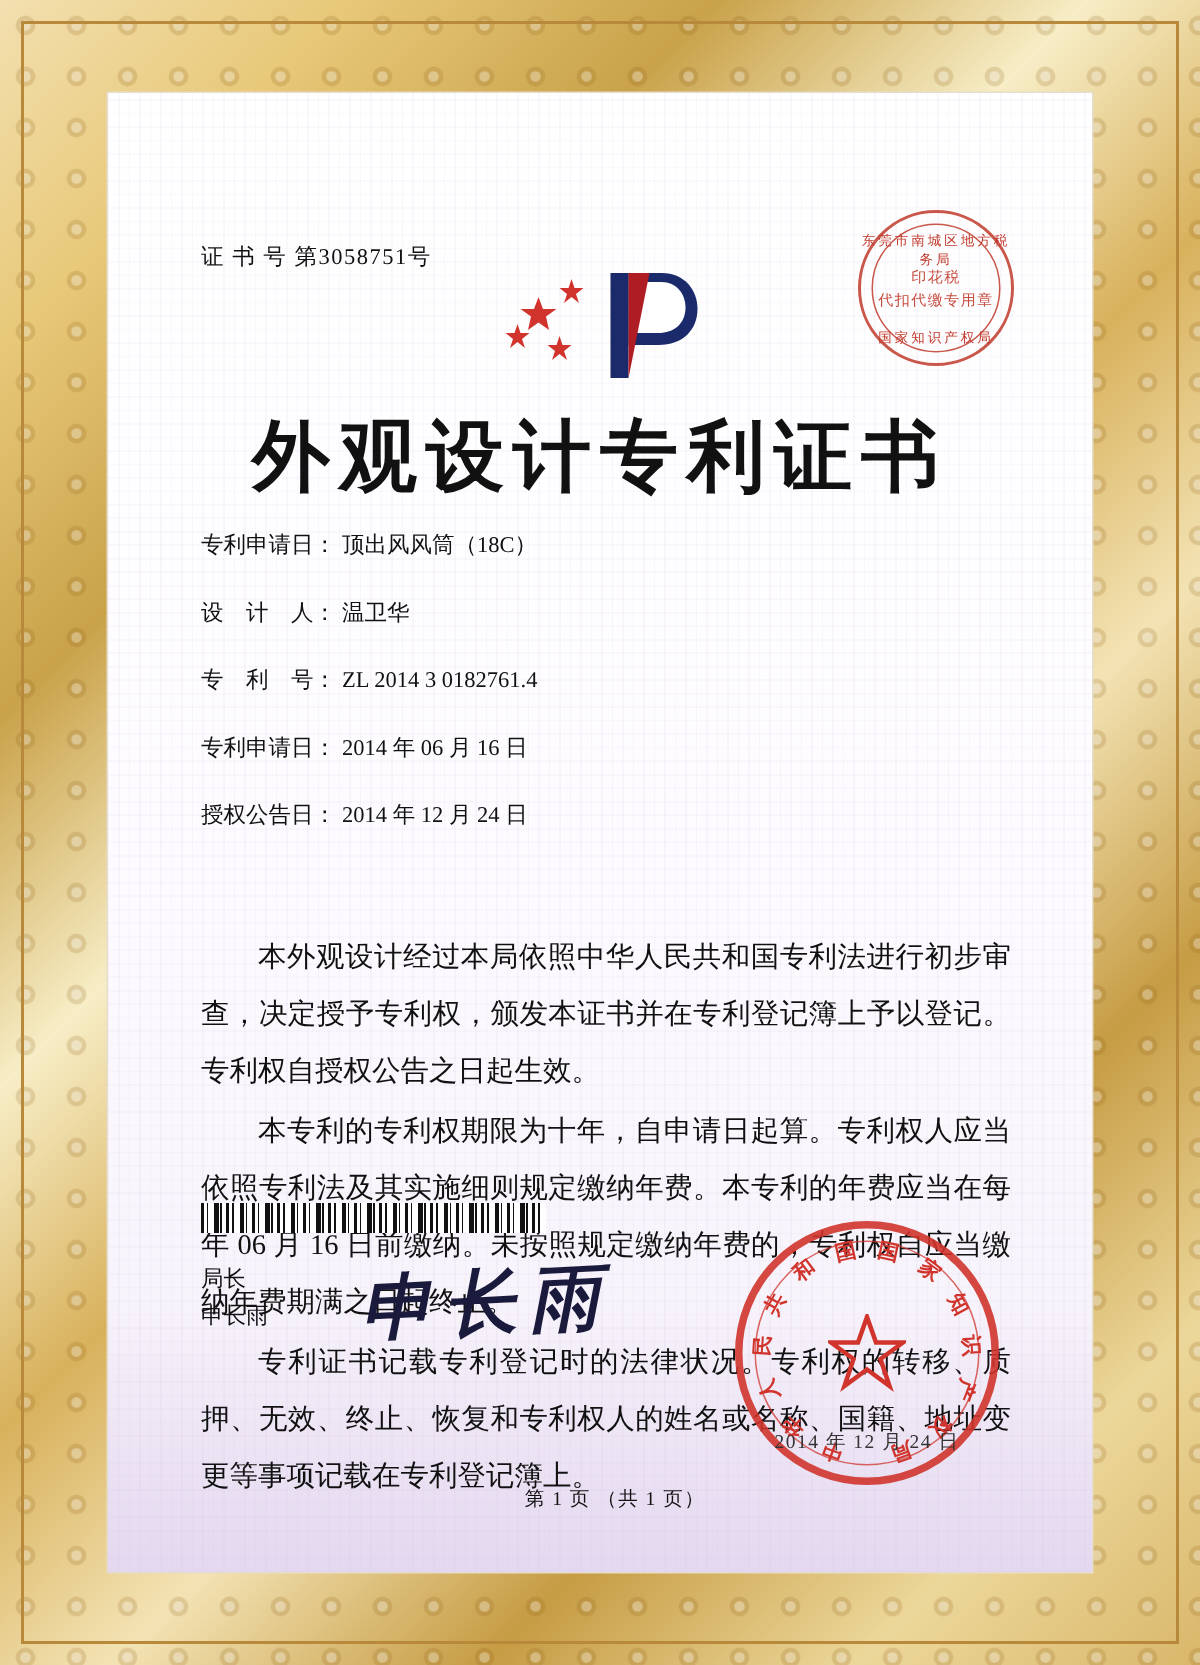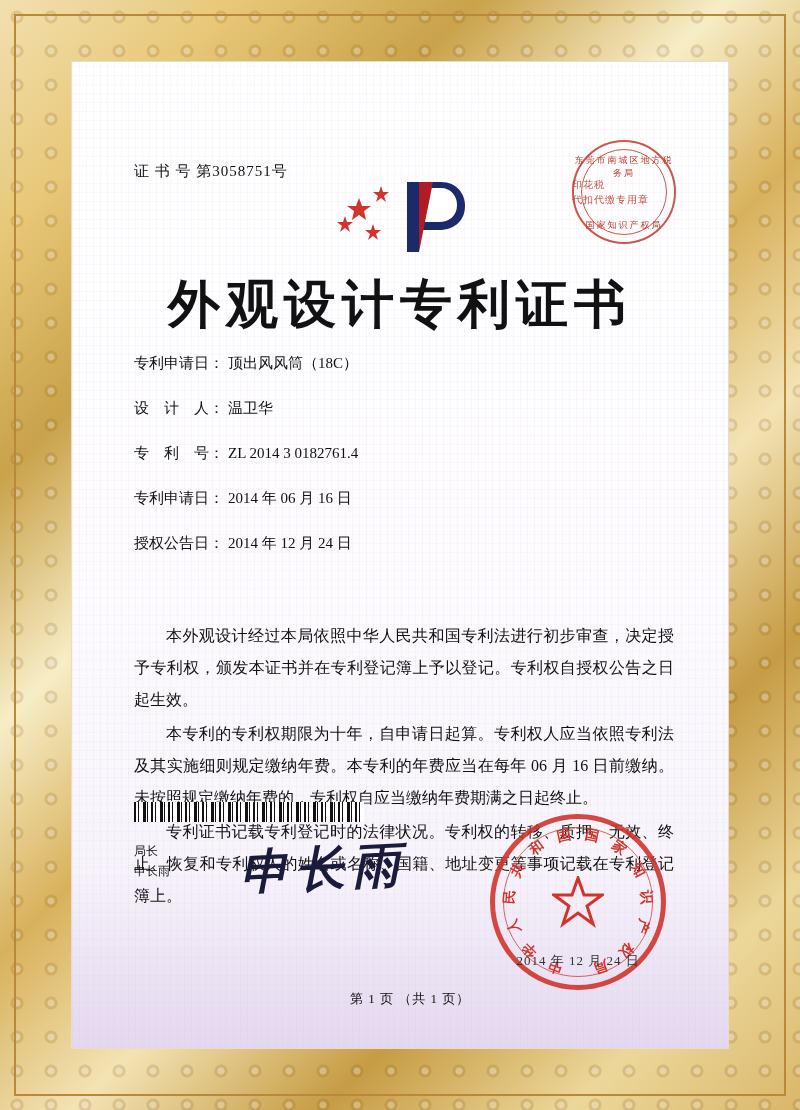--- a/index.html
+++ b/index.html
@@ -120,21 +120,21 @@
     border-radius: 50%;
     opacity: .85;
   }
   .round-stamp .ring.inner {
     inset: 9px;
     border-width: 1px;
   }
   .round-stamp .s-line {
     position: absolute;
     left: 0; right: 0;
-    text-align: left;
+    text-align: center;
     color: #c0392b;
     font-size: 10px;
     letter-spacing: 1px;
     opacity: .9;
   }
   .round-stamp .s-line.l1 { top: 38px; }
   .round-stamp .s-line.l2 { top: 53px; }
   .round-stamp .arc-top,
   .round-stamp .arc-bottom {
     position: absolute;
@@ -169,21 +169,21 @@
     margin-left: 4px;
     white-space: pre;
   }
 
   
   .paragraphs {
     position: absolute;
     left: 62px;
     right: 54px;
     top: 558px;
-    font-size: 16px;
+    font-size: 19px;
     line-height: 2.0;
     color: #111;
     text-align: justify;
   }
   .paragraphs p {
     margin: 0 0 2px 0;
     text-indent: 2em;
   }
 
   
@@ -197,21 +197,21 @@
       90deg,
       #111 0 2px, #fff 2px 4px, #111 4px 5px, #fff 5px 9px,
       #111 9px 12px, #fff 12px 13px, #111 13px 14px, #fff 14px 17px);
   }
 
   
   .sign-block {
     position: absolute;
     left: 62px;
     top: 780px;
-    font-size: 12px;
+    font-size: 15px;
     color: #111;
     line-height: 1.5;
   }
   .sign-block .l2 { margin-top: 2px; }
 
   .handwriting {
     position: absolute;
     left: 168px;
     top: 775px;
     font-family: "DejaVu Serif", serif;

